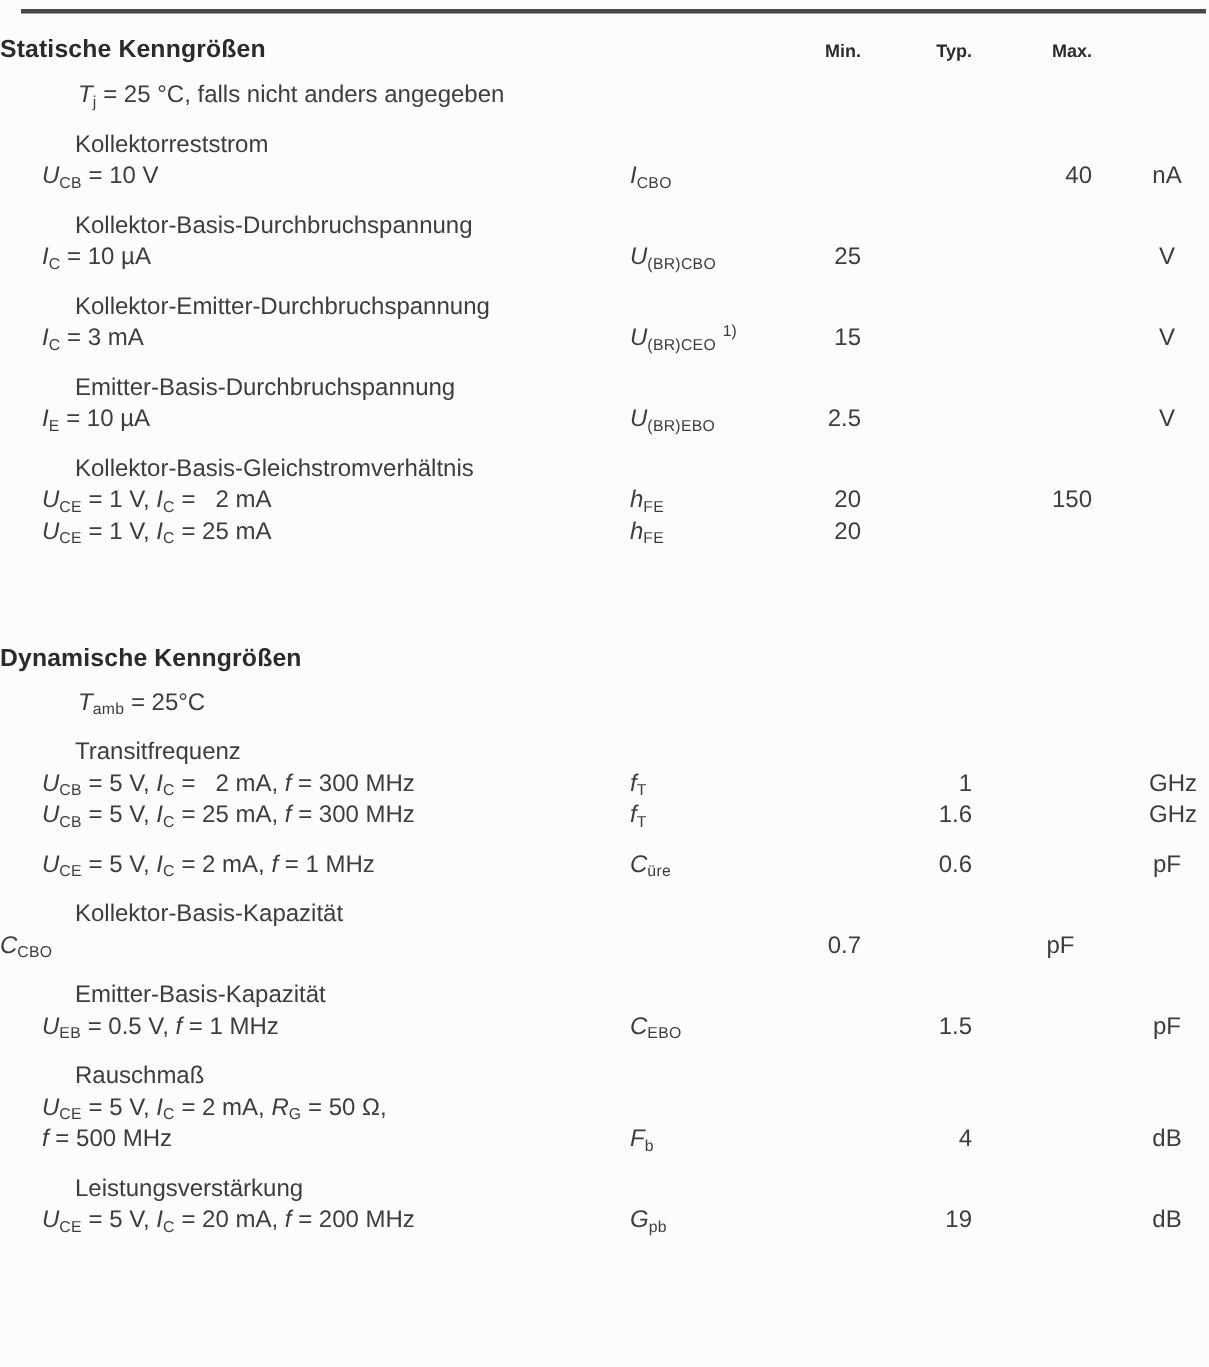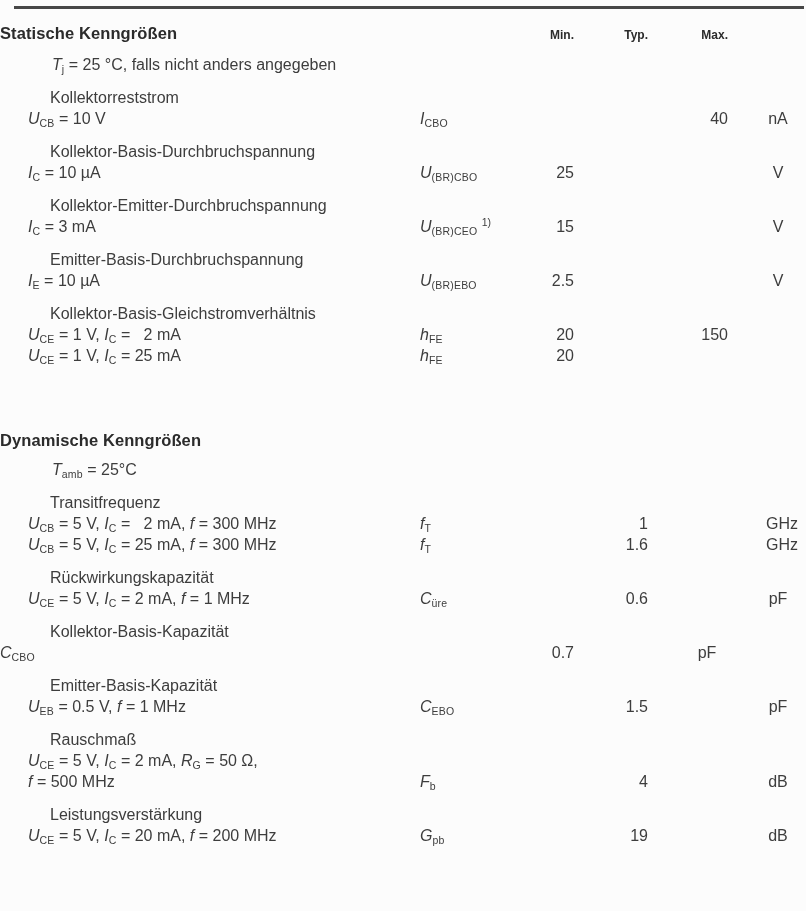--- a/index.html
+++ b/index.html
@@ -154,21 +154,20 @@
           <div class="row">
             <div class="cond"><i>U</i><sub>CB</sub> = 5 V, <i>I</i><sub>C</sub> = 25 mA, <i>f</i> = 300 MHz</div>
             <div class="sym"><i>f</i><sub>T</sub></div>
             <div class="num"></div>
             <div class="num">1.6</div>
             <div class="num"></div>
             <div class="unit">GHz</div>
           </div>
         </div>
         <div class="param">
-          <div class="pname">Rückwirkungskapazität</div>
           <div class="row">
             <div class="cond"><i>U</i><sub>CE</sub> = 5 V, <i>I</i><sub>C</sub> = 2 mA, <i>f</i> = 1 MHz</div>
             <div class="sym"><i>C</i><sub>üre</sub></div>
             <div class="num"></div>
             <div class="num">0.6</div>
             <div class="num"></div>
             <div class="unit">pF</div>
           </div>
         </div>
         <div class="param">

